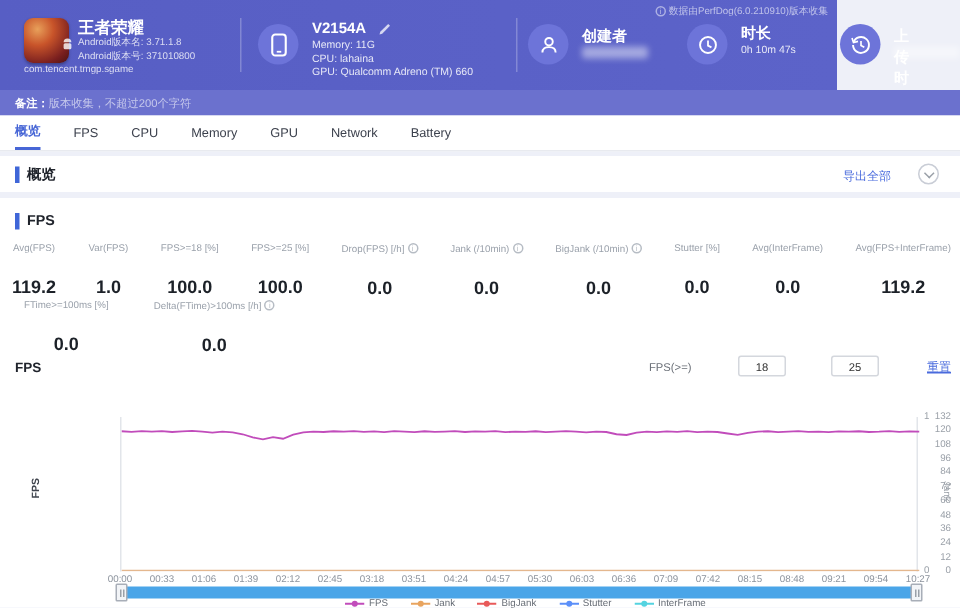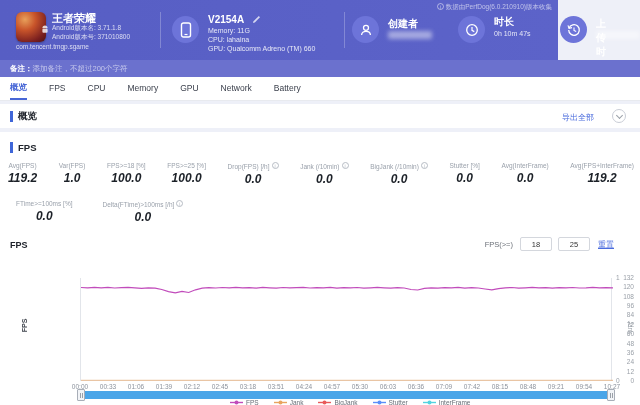--- a/index.html
+++ b/index.html
@@ -43,28 +43,28 @@
   .sec-title { font-size:9.5px; font-weight:bold; color:#20242c; }
 
   .export-link { position:absolute; right:46px; top:8px; font-size:8px; color:#4a6bdd; cursor:pointer;margin-left:36px; }
   .collapse-btn { position:absolute; right:14px; top:5px; width:14px; height:14px; border-radius:50%;
     border:1px solid #c9cdd6; display:flex; align-items:center; justify-content:center; cursor:pointer; }
 
   
   .stats-row1 { position:absolute; left:8px; right:6px; top:30px; display:flex; justify-content:space-between; }
   .stat { text-align:center; }
   .stat-label { font-size:6.5px; color:#9aa1ab; white-space:nowrap; }
-  .stat-value { font-size:12px; font-weight:bold; color:#1c2128; margin-top:2px;font-style:italic; }
+  .stat-value { font-size:12px; font-weight:bold; color:#1c2128; margin-top:15px; }
   .stats-row2 { position:absolute; left:16px; top:68px; display:flex; gap:30px; }
   .info-ic { display:inline-block; width:7px; height:7px; border:1px solid #b6bcc4; border-radius:50%;
     font-size:5px; line-height:6px; color:#b6bcc4; text-align:center; vertical-align:1px; margin-left:2px; }
 
   
   .chart-title { position:absolute; left:10px; top:108px; font-size:9px; font-weight:bold; color:#20242c; }
-  .thr { position:absolute; right:26px; top:105px; display:flex; align-items:center; }
+  .thr { position:absolute; right:6px; top:105px; display:flex; align-items:center;gap:24px; }
   .thr-label { font-size:7.5px; color:#6b7078; margin-right:4px; }
   .thr input { width:32px; height:14px; border:1px solid #d4d7dd; border-radius:2px;
     font-size:7.5px; text-align:center; color:#333; margin:0 3px; font-family:inherit; }
   .thr-reset { font-size:8px; color:#4a6bdd; margin-left:5px; cursor:pointer;text-decoration:underline; }
 
   
   .band { position:absolute; left:80px; top:129px; width:532px; height:13px; background:#e85a70;
     border-radius:1px; color:#fff; font-size:7.5px; text-align:center; line-height:13px; }
   .plot { position:absolute; left:80px; top:146px; width:532px; height:103px;
     border-left:1px solid #e2e5ea; border-right:1px solid #e2e5ea; }
@@ -153,21 +153,21 @@
   <div class="hblk-title" style="left:596px;top:17px">上传时间</div>
   <div class="blurbox" style="left:596px;top:31px"></div>
 
   <div class="hdr-note">
     <span style="border:1px solid rgba(255,255,255,.5);border-radius:50%;display:inline-block;width:7px;height:7px;font-size:5px;line-height:7px;text-align:center;">i</span>
     <span>数据由PerfDog(6.0.210910)版本收集</span>
   </div>
 </div>
 
 <div class="notice">
-  <b>备注：</b><span class="ph">添加备注，不超过200个字符</span>
+  <b>备注：</b><span class="ph">版本收集，不超过200个字符</span>
 </div>
 
 <div class="tabs" id="tabs-list">
     <div class="tab active">概览</div>
     <div class="tab">FPS</div>
     <div class="tab">CPU</div>
     <div class="tab">Memory</div>
     <div class="tab">GPU</div>
     <div class="tab">Network</div>
     <div class="tab">Battery</div>

